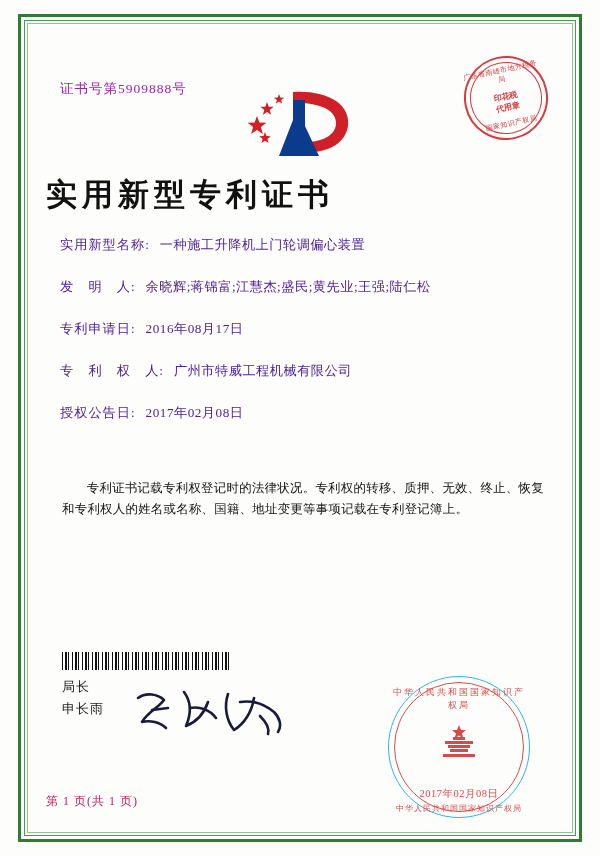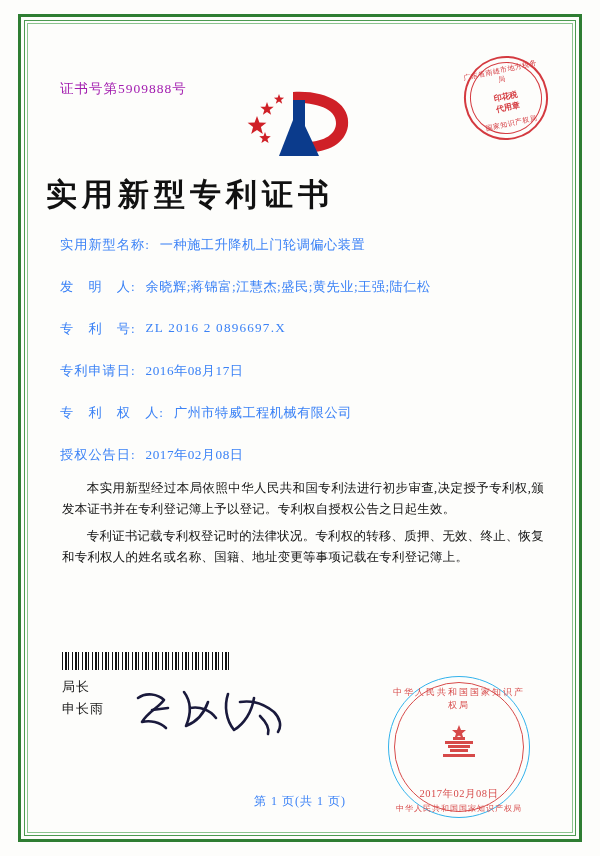--- a/index.html
+++ b/index.html
@@ -138,24 +138,24 @@
 
   
   .fields {
     position: absolute;
     left: 14px;
     right: 10px;
     top: 192px;
   }
   .field-row {
     display: flex;
-    align-items: flex-start;
+    align-items: flex-end;
     margin-bottom: 24px;
     font-size: 13.2px;
-    color: #3b82f6;
+    color: #4c1d95;
   }
   .field-label {
     white-space: nowrap;
     letter-spacing: 1px;
   }
   .field-value {
     margin-left: 10px;
     letter-spacing: 0.5px;
   }
   .field-value.mono {
@@ -263,23 +263,23 @@
     font-size: 8px;
     letter-spacing: 1px;
   }
 
   
   .footer-page {
     position: absolute;
     left: 0;
     right: 0;
     bottom: 6px;
-    text-align: center;
+    text-align: left;
     font-size: 12px;
-    color: #3b82f6;
+    color: #be185d;
     letter-spacing: 1px;
   }
 </style>
 </head>
 <body>
 
 <div class="page">
   <div class="frame-outer"></div>
   <div class="frame-inner"></div>
   <div class="frame-inner2"></div>
@@ -318,39 +318,34 @@
     <div class="fields">
       <div class="field-row">
         <span class="field-label">实用新型名称:</span>
         <span class="field-value">一种施工升降机上门轮调偏心装置</span>
       </div>
       <div class="field-row">
         <span class="field-label">发　明　人:</span>
         <span class="field-value">余晓辉;蒋锦富;江慧杰;盛民;黄先业;王强;陆仁松</span>
       </div>
       <div class="field-row">
-        <span class="field-label">专　利　号:</span>
-        <span class="field-value mono">ZL 2016 2 0896697.X</span>
-      </div>
-      <div class="field-row">
         <span class="field-label">专利申请日:</span>
         <span class="field-value">2016年08月17日</span>
       </div>
       <div class="field-row">
         <span class="field-label">专　利　权　人:</span>
         <span class="field-value">广州市特威工程机械有限公司</span>
       </div>
       <div class="field-row">
         <span class="field-label">授权公告日:</span>
         <span class="field-value">2017年02月08日</span>
       </div>
     </div>
 
     <div class="body-text">
-      <p>本实用新型经过本局依照中华人民共和国专利法进行初步审查,决定授予专利权,颁发本证书并在专利登记簿上予以登记。专利权自授权公告之日起生效。</p>
       <p>专利证书记载专利权登记时的法律状况。专利权的转移、质押、无效、终止、恢复和专利权人的姓名或名称、国籍、地址变更等事项记载在专利登记簿上。</p>
     </div>
 
     <div class="barcode"></div>
 
     <div class="sign-block">
       <div>局长</div>
       <div>申长雨</div>
     </div>
 

